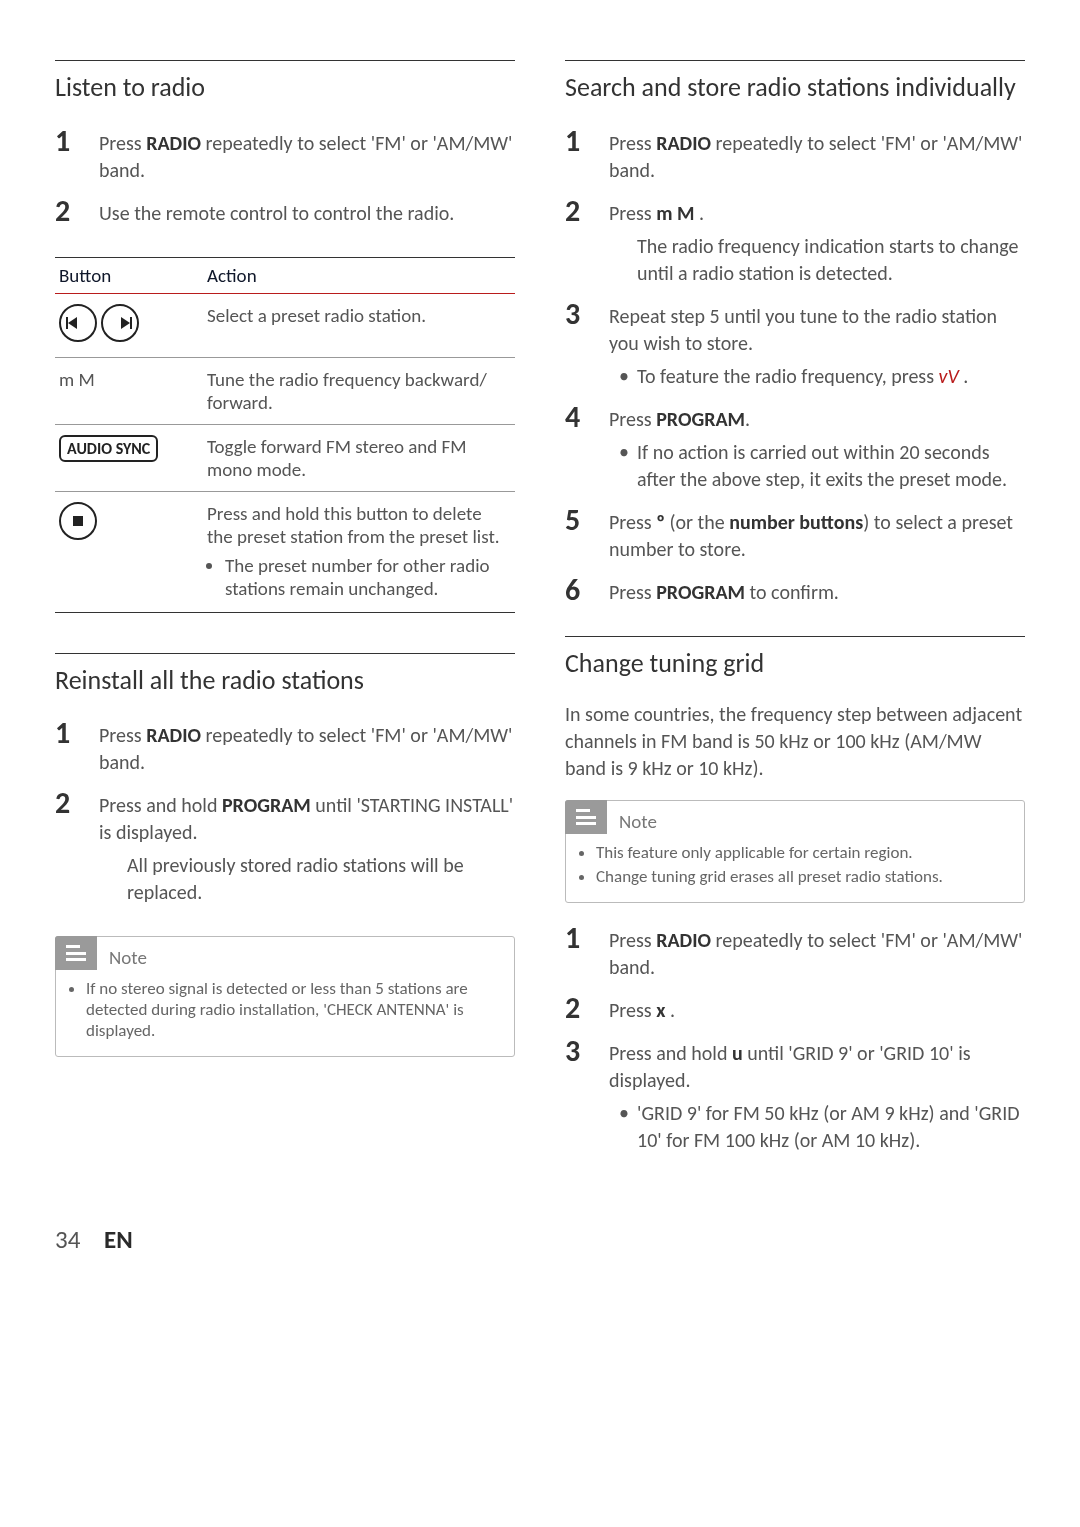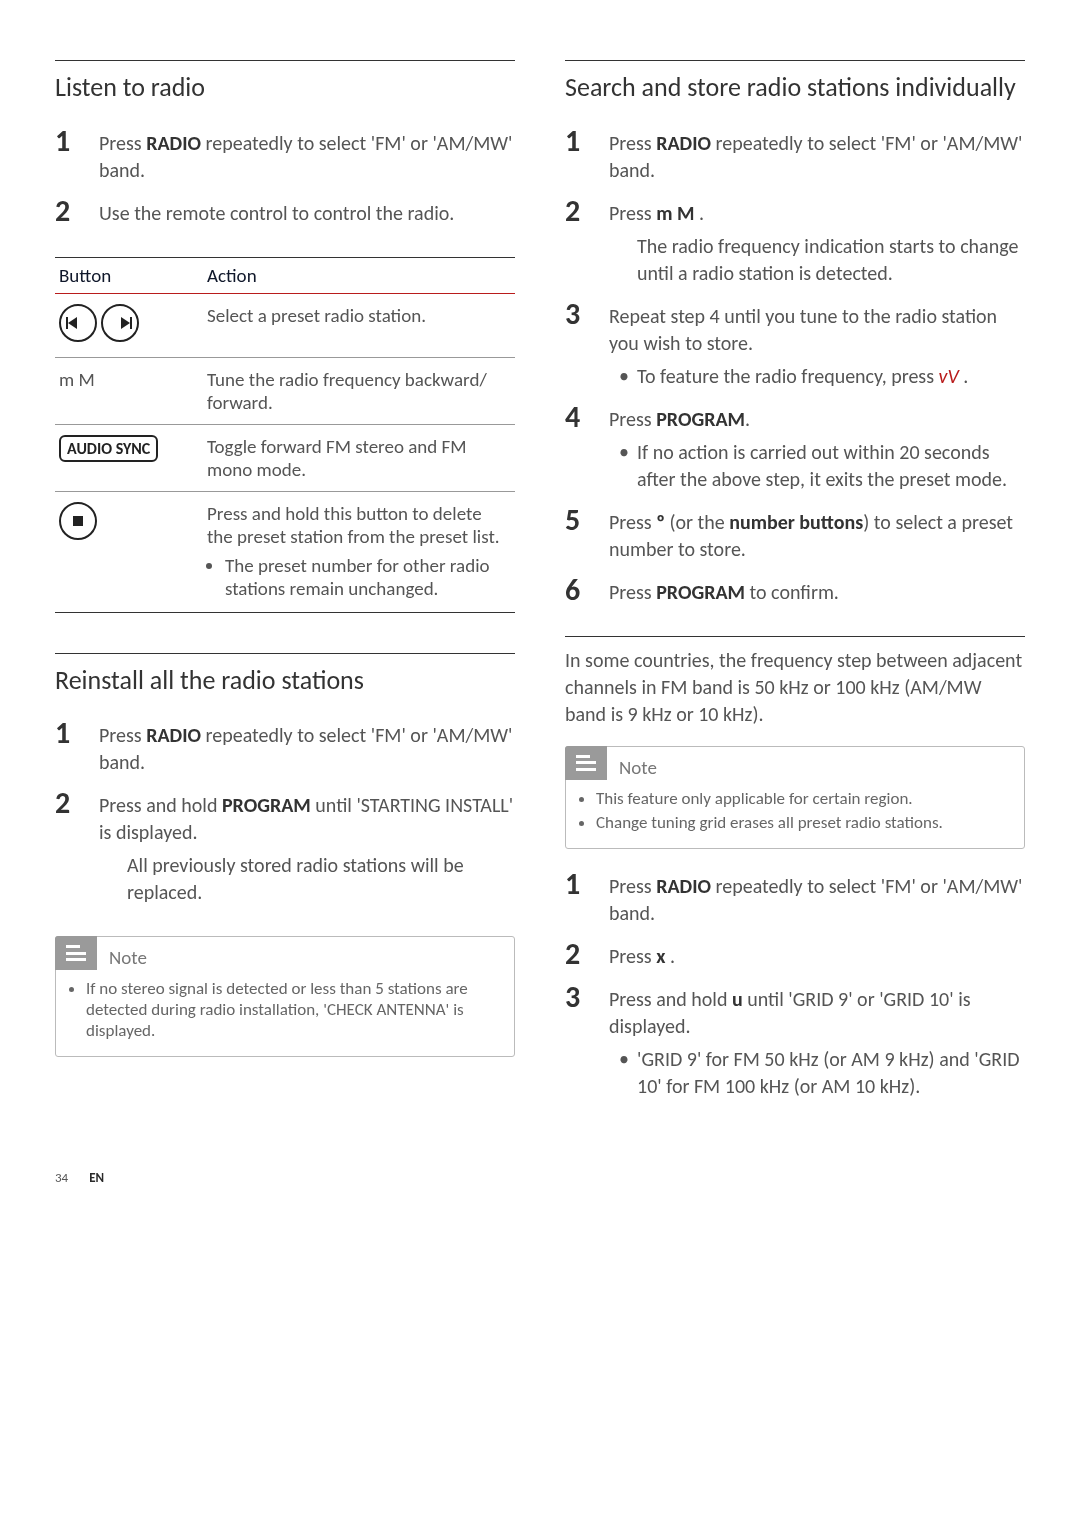--- a/index.html
+++ b/index.html
@@ -146,21 +146,21 @@
   .note-icon-inner span { height:3px; background:#fff; display:block;}
   .note-icon-inner span:nth-child(1){width:14px;}
   .note-icon-inner span:nth-child(2){width:20px;}
   .note-icon-inner span:nth-child(3){width:20px;}
   .note-title { font-size:19px; color:#777;}
   .note-body { padding: 4px 14px 12px 14px;}
   .note-body ul { margin:0; padding-left: 16px;}
   .note-body li { margin-bottom:3px;}
   .footer {
     padding: 0 55px 40px 55px;
-    font-size: 13px;
+    font-size: 25px;
     color:#555;
   }
   .footer .pg { display:inline-block; margin-right:18px;}
   .footer .en { font-weight:600; color:#2a2a2a;}
   .tri-prev::before{content:"";border-style:solid;border-width:6px 9px 6px 0;border-color:transparent #222 transparent transparent;position:absolute;left:7px;}
   .tri-prev::after{content:"";position:absolute;left:5px;width:2px;height:12px;background:#222;}
   .tri-next::before{content:"";border-style:solid;border-width:6px 0 6px 9px;border-color:transparent transparent transparent #222;position:absolute;right:7px;}
   .tri-next::after{content:"";position:absolute;right:5px;width:2px;height:12px;background:#222;}
 </style>
 </head>
@@ -283,21 +283,21 @@
       <li>
         <div class="step-num">2</div>
         <div class="step-body">
           <span>Press </span><span class="b">m   M</span><span> .</span>
           <div class="indent-sub">The radio frequency indication starts to change until a radio station is detected.</div>
         </div>
       </li>
       <li>
         <div class="step-num">3</div>
         <div class="step-body">
-          <span>Repeat step 4 until you tune to the radio station you wish to store.</span>
+          <span>Repeat step 5 until you tune to the radio station you wish to store.</span>
           <div class="bullet-sub">
             <div class="dot">•</div>
             <div class="txt">
               <span>To feature the radio frequency, press </span><span class="link">vV</span><span> .</span>
             </div>
           </div>
         </div>
       </li>
       <li>
         <div class="step-num">4</div>
@@ -317,20 +317,21 @@
       </li>
       <li>
         <div class="step-num">6</div>
         <div class="step-body">
           <span>Press </span><span class="b">PROGRAM</span><span> to confirm.</span>
         </div>
       </li>
     </ol>
 
     <div class="section-rule" style="margin-top:26px;"></div>
+    <h2 class="section-title">Change tuning grid</h2>
 
     <p style="font-size:20px;color:#555;margin:0 0 18px 0;line-height:1.35;">In some countries, the frequency step between adjacent channels in FM band is 50 kHz or 100 kHz (AM/MW band is 9 kHz or 10 kHz).</p>
 
     <div class="note-box">
       <div class="note-head">
         <div class="note-icon">
             <div class="note-icon-inner">
               <span></span>
               <span></span>
               <span></span>

